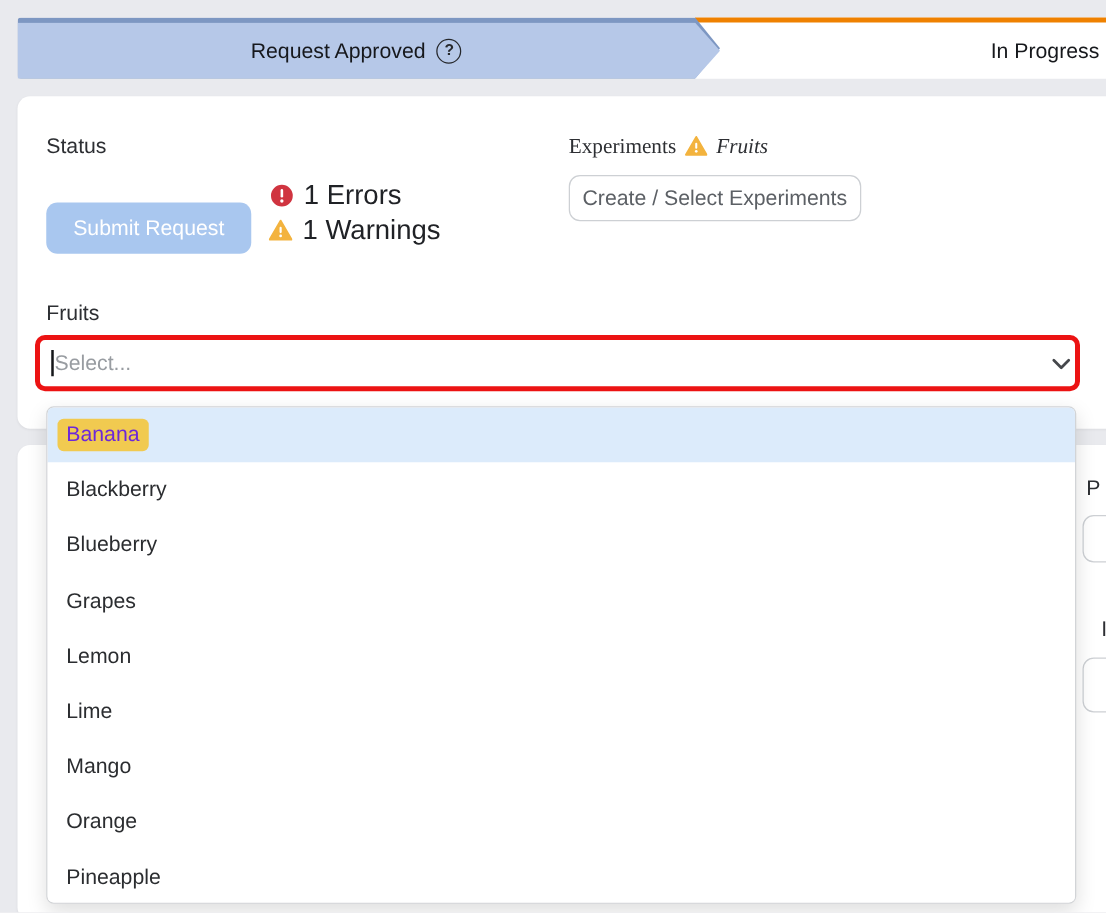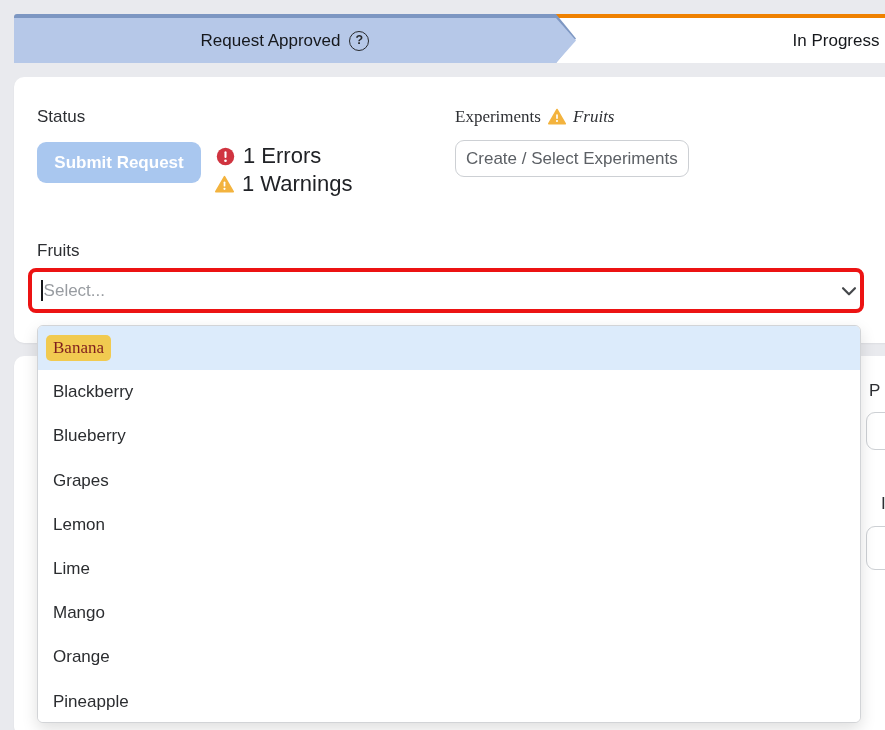--- a/index.html
+++ b/index.html
@@ -41,24 +41,24 @@
     position:absolute; left:14px; top:77px; width:886px; height:266px; z-index:1;
     background:#ffffff; border-radius:10px; box-shadow:0 1px 2px rgba(0,0,0,.05);
   }
   .card2 {
     position:absolute; left:14px; top:356px; width:886px; height:380px; z-index:1;
     background:#ffffff; border-radius:10px; box-shadow:0 1px 2px rgba(0,0,0,.05);
   }
   
   .status-label   { position:absolute; left:37px;  top:107px; font-size:17px; z-index:2; }
   .submit-btn {
-    position:absolute; left:37px; top:142px; width:164px; height:41px; z-index:2;
+    position:absolute; left:37px; top:162px; width:164px; height:41px; z-index:2;
     background:#a9c7ef; color:#ffffff; border:none; border-radius:9px;
     font-size:17px; font-family:inherit; cursor:default;
-    display:flex; align-items:center; justify-content:center;font-weight:bold;
+    display:flex; align-items:center; justify-content:center;
   }
   .issue-row { position:absolute; display:flex; align-items:center; gap:8px; font-size:22px; z-index:2; color:#202226; }
   .issue-row.errors   { left:216px; top:143px; }
   .issue-row.warnings { left:215px; top:171px; }
   .issue-row svg { display:block; }
   
   .exp-row {
     position:absolute; left:455px; top:107px; z-index:2;
     display:flex; align-items:center; gap:7px; font-size:17px;font-family:Liberation Serif, serif;
   }
@@ -84,21 +84,21 @@
     position:absolute; left:37px; top:325px; width:824px; height:398px; z-index:10;
     background:#ffffff; border:1px solid #d2d4d7; border-radius:6px;
     box-shadow:0 6px 16px rgba(0,0,0,.13); overflow:hidden; list-style:none;
   }
   .fruits-menu li {
     height:44.2px; display:flex; align-items:center; padding-left:15px;
     font-size:17px; color:#2b2d30; cursor:pointer; background:#ffffff;
   }
   .fruits-menu li.focused { background:#dcebfb; }
   .match-highlight {
-    background:#f1ca50; border-radius:5px; padding:3px 7px; margin-left:-7px; color:#7f1d1d;font-family:Liberation Serif, serif;
+    background:#f1ca50; border-radius:5px; padding:3px 7px; margin-left:-7px; color:#6d28d9;
   }
   
   .side-label-1 { position:absolute; left:869px; top:381px; font-size:17px; z-index:2; }
   .side-input-1 {
     position:absolute; left:866px; top:412px; width:60px; height:38px; z-index:2;
     background:#fff; border:1px solid #cdd0d4; border-radius:9px;
   }
   .side-label-2 { position:absolute; left:869px; top:494px; font-size:17px; z-index:2;margin-left:12px; }
   .side-input-2 {
     position:absolute; left:866px; top:526px; width:60px; height:44px; z-index:2;

